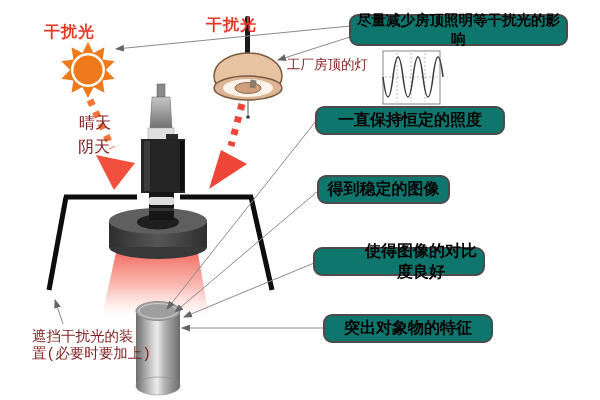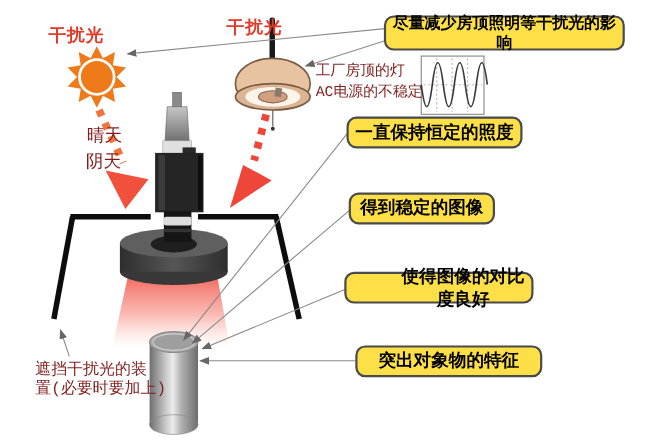--- a/index.html
+++ b/index.html
@@ -11,26 +11,26 @@
   .lbl{position:absolute;white-space:nowrap;color:#7f1d1d;}
   .lbl-red{color:#e33a28;font-weight:bold;font-size:16px;letter-spacing:1px;}
   #lbl-sun-interf{left:44px;top:22px;}
   #lbl-lamp-interf{left:206px;top:15px;}
   #lbl-sunny{left:61px;top:113px;font-size:16px;padding-left:18px;}
   #lbl-cloudy{left:78px;top:137px;font-size:16px;}
   #lbl-factory{left:287px;top:56px;font-size:13.5px;line-height:19px;white-space:nowrap;}
   #lbl-shade{left:32px;top:329px;font-size:14.5px;line-height:17px;white-space:nowrap;}
   .callout{
     position:absolute;box-sizing:border-box;
-    background:#fde047;border:2.5px solid #4a4a4a;border-radius:9px;
+    background:#0f766e;border:2.5px solid #4a4a4a;border-radius:9px;
     display:flex;align-items:center;justify-content:center;
     font-weight:bold;color:#000;text-align:center;
   }
   #co-reduce  {left:349px;top:14px; width:219px;height:32px;font-size:14.5px;}
-  #co-constant{left:315px;top:106px;width:160px;height:29px;font-size:16px;}
+  #co-constant{left:315px;top:106px;width:190px;height:29px;font-size:16px;}
   #co-stable  {left:317px;top:175px;width:133px;height:29px;font-size:16px;}
   #co-contrast{left:313px;top:247px;width:172px;height:29px;font-size:16px;padding-left:44px;}
   #co-feature {left:323px;top:314px;width:170px;height:29px;font-size:16px;}
 </style>
 </head>
 <body>
 
 <div id="stage">
 
   <svg id="diagram-svg" width="600" height="400" viewBox="0 0 600 400">
@@ -144,21 +144,20 @@
     </g>
   </svg>
 
   <div id="lbl-sun-interf" class="lbl lbl-red">干扰光</div>
   <div id="lbl-lamp-interf" class="lbl lbl-red">干扰光</div>
   <div id="lbl-sunny" class="lbl">晴天</div>
   <div id="lbl-cloudy" class="lbl">阴天</div>
 
   <div id="lbl-factory" class="lbl">
     <div>工厂房顶的灯</div>
-    <div>AC电源的不稳定</div>
   </div>
 
   <div id="lbl-shade" class="lbl">
     <div>遮挡干扰光的装</div>
     <div>置(必要时要加上)</div>
   </div>
 
   <div id="co-reduce" class="callout">尽量减少房顶照明等干扰光的影响</div>
   <div id="co-constant" class="callout">一直保持恒定的照度</div>
   <div id="co-stable" class="callout">得到稳定的图像</div>

